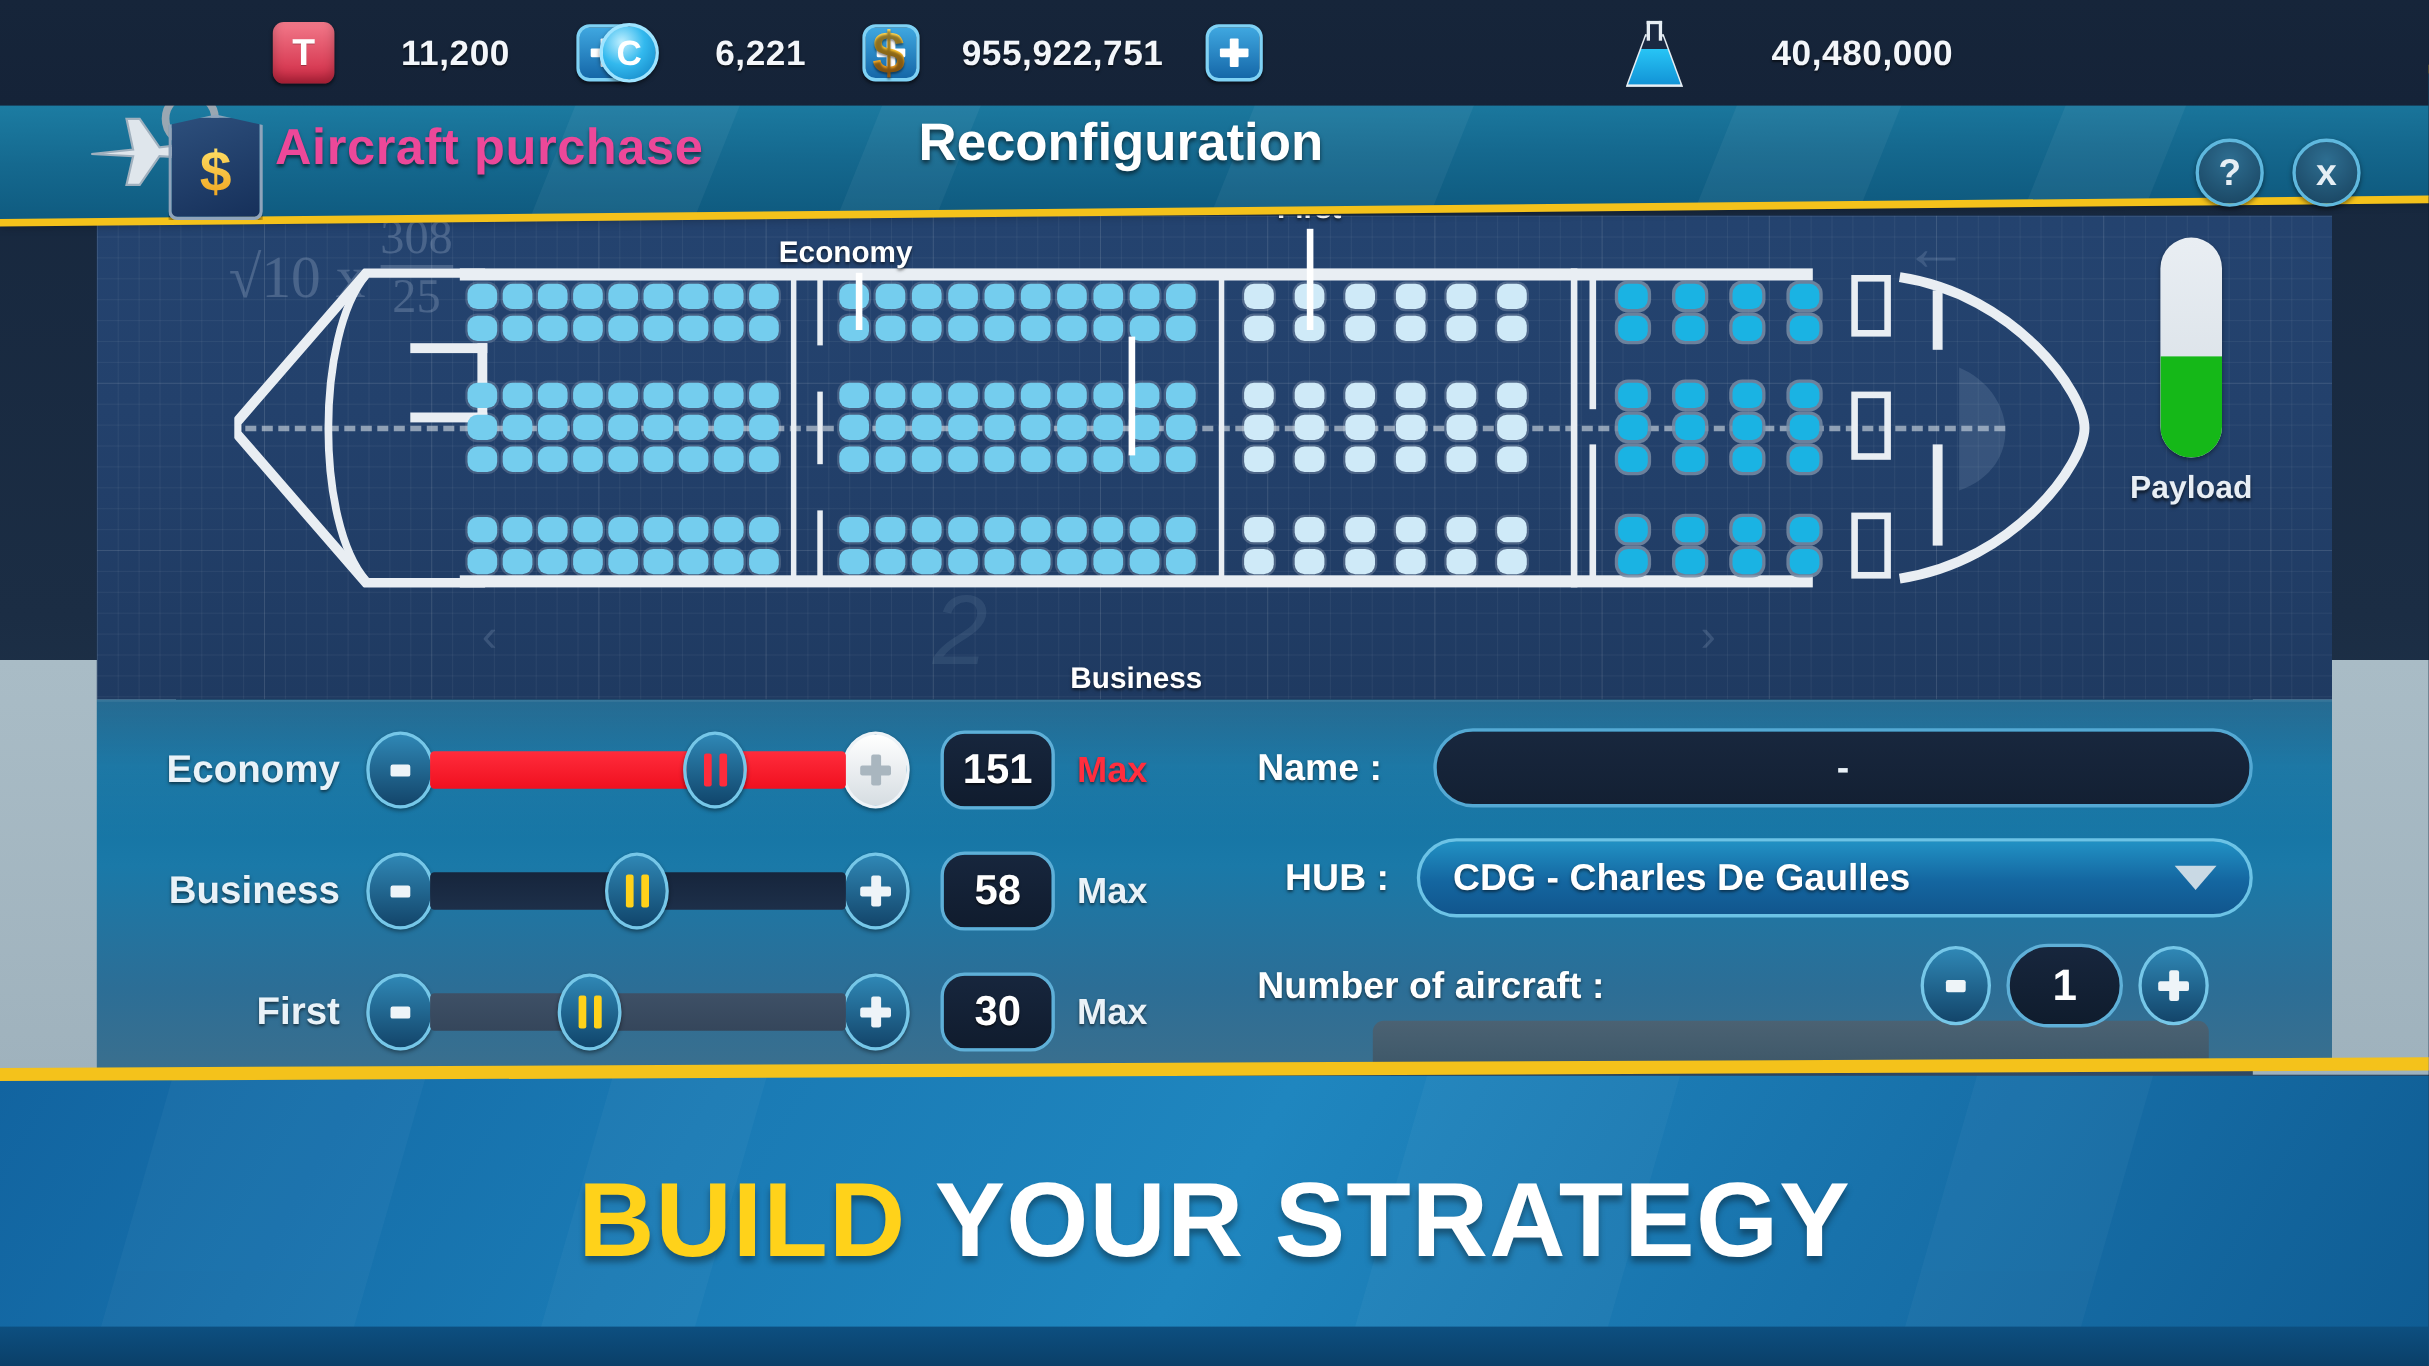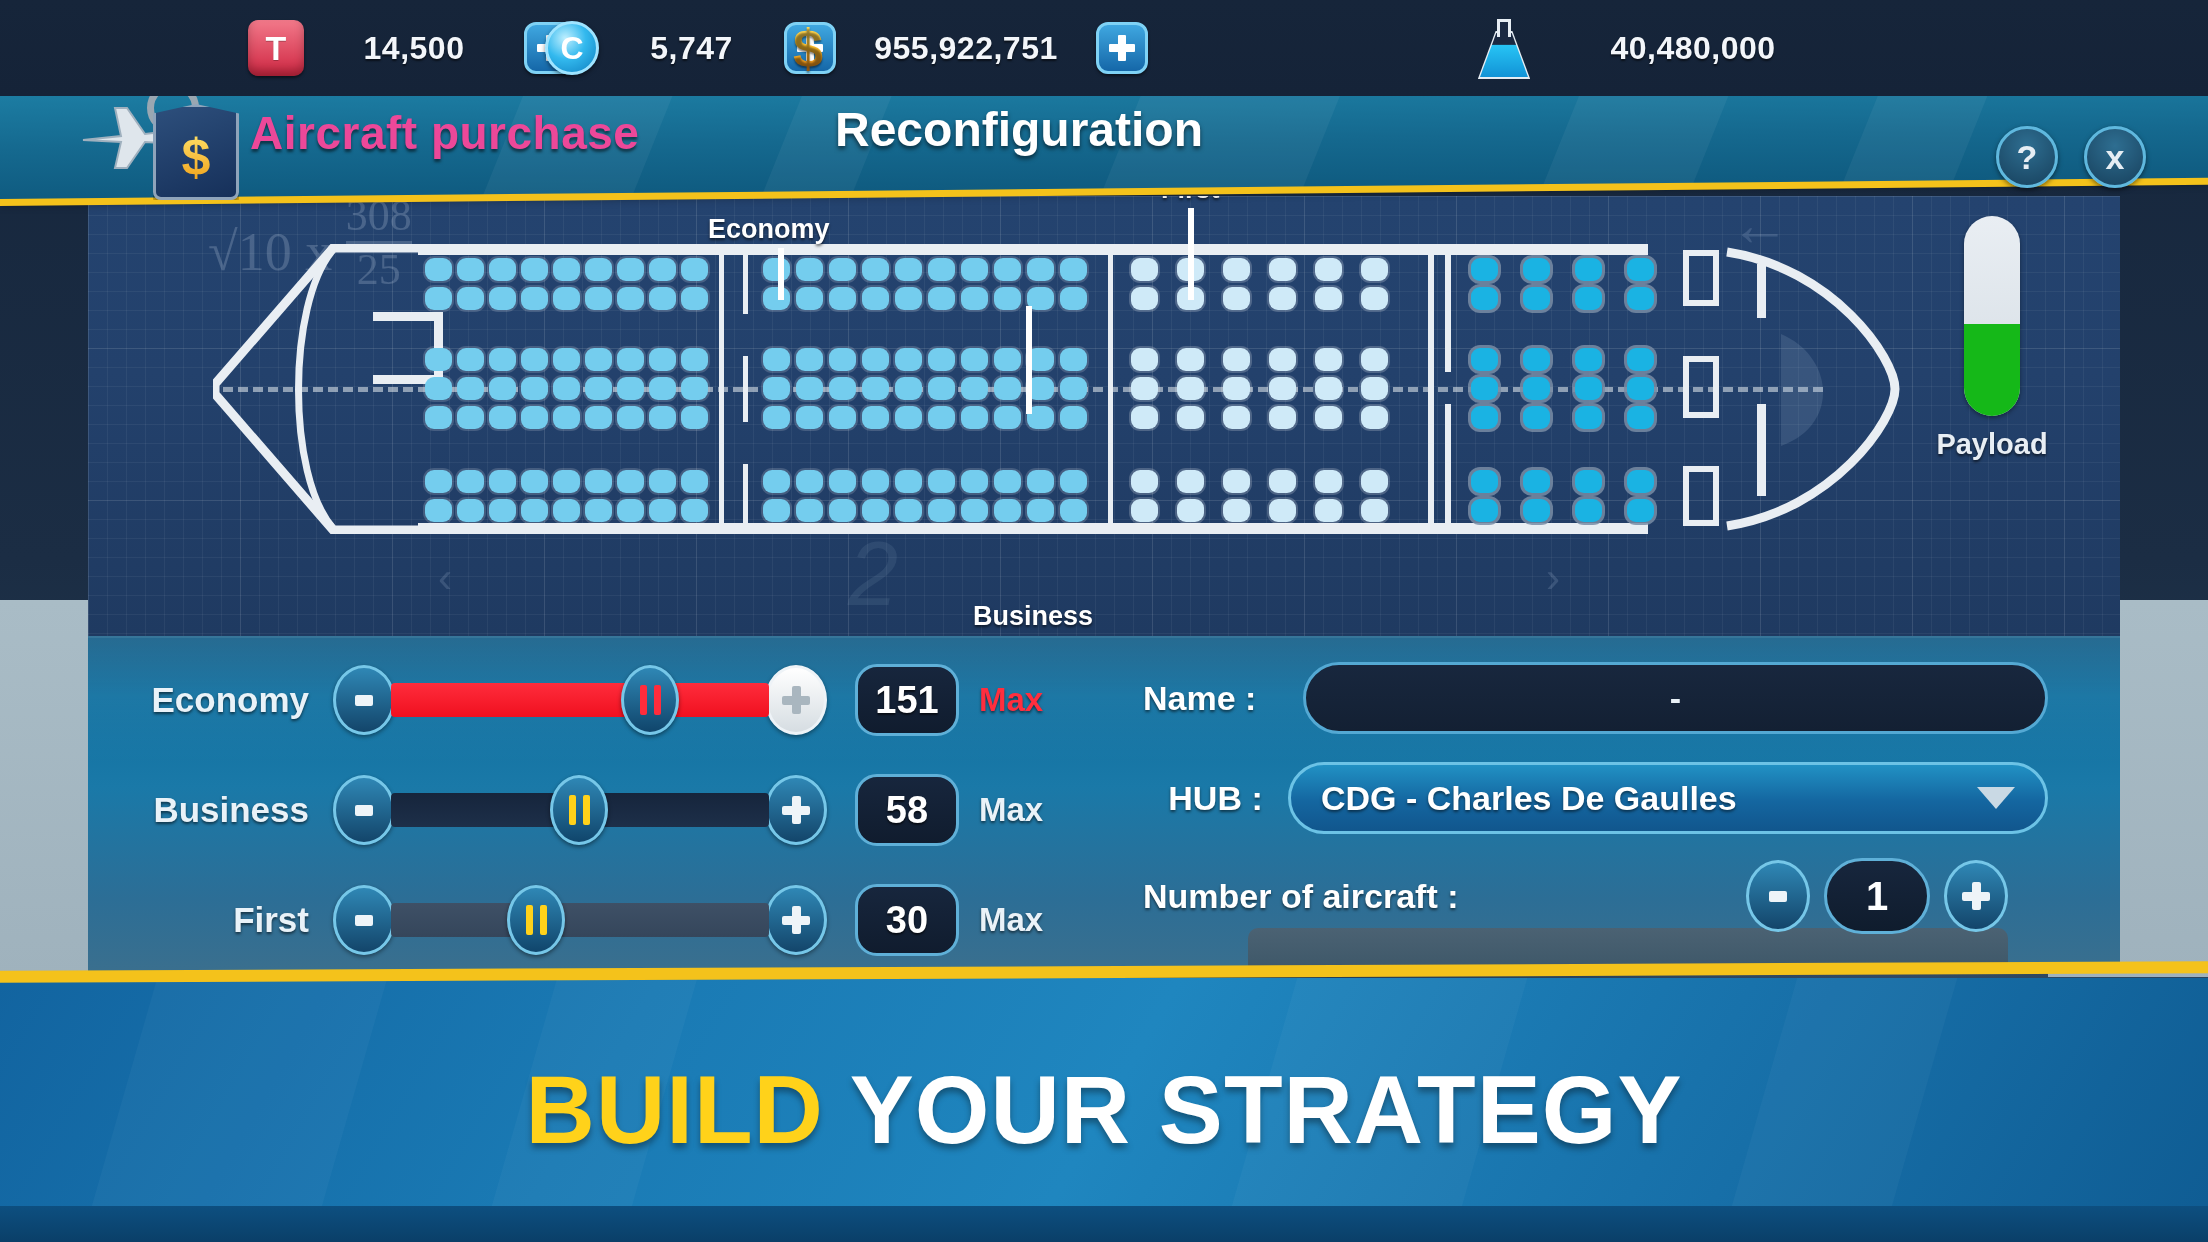--- a/index.html
+++ b/index.html
@@ -269,31 +269,31 @@
   <div class="cur-strip" style="left:330px;width:310px;"></div>
   <div class="cur-strip" style="left:600px;width:310px;"></div>
   <div class="cur-strip" style="left:830px;width:380px;"></div>
   <div class="cur-strip" style="left:1130px;width:320px;"></div>
   <div class="cur-strip" style="left:1560px;width:400px;"></div>
 
   <div class="cur-row" style="left:248px;">
     <div class="ic-tshirt">
         <span>T</span>
       </div>
-    <div class="cur-val" style="width:220px;text-align:center;">14,500</div>
+    <div class="cur-val" style="width:220px;text-align:center;">11,200</div>
     <div class="plusbtn">
         <i></i>
       </div>
   </div>
 
   <div class="cur-row" style="left:545px;">
     <div class="ic-coin">
         <span>C</span>
       </div>
-    <div class="cur-val" style="width:185px;text-align:center;">5,747</div>
+    <div class="cur-val" style="width:185px;text-align:center;">6,221</div>
     <div class="plusbtn">
         <i></i>
       </div>
   </div>
 
   <div class="cur-row" style="left:780px;">
     <div class="ic-dollar">
         <span>$</span>
       </div>
     <div class="cur-val" style="width:260px;text-align:center;">955,922,751</div>

